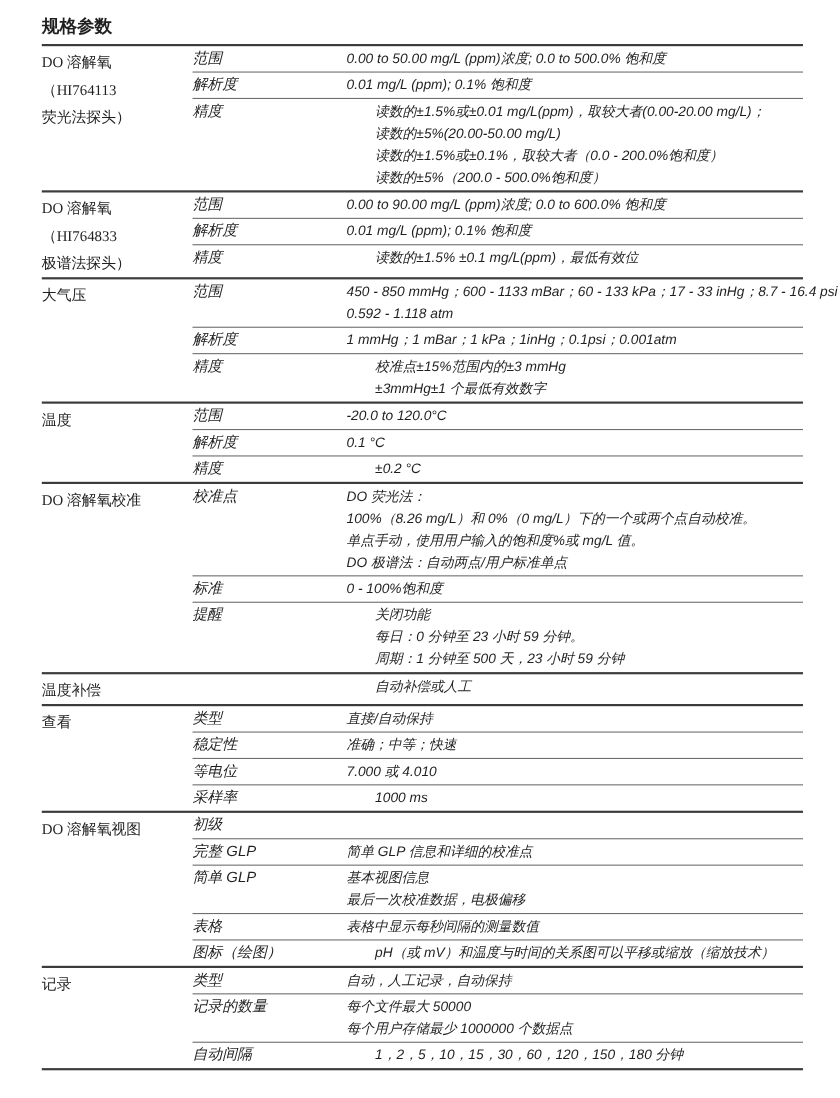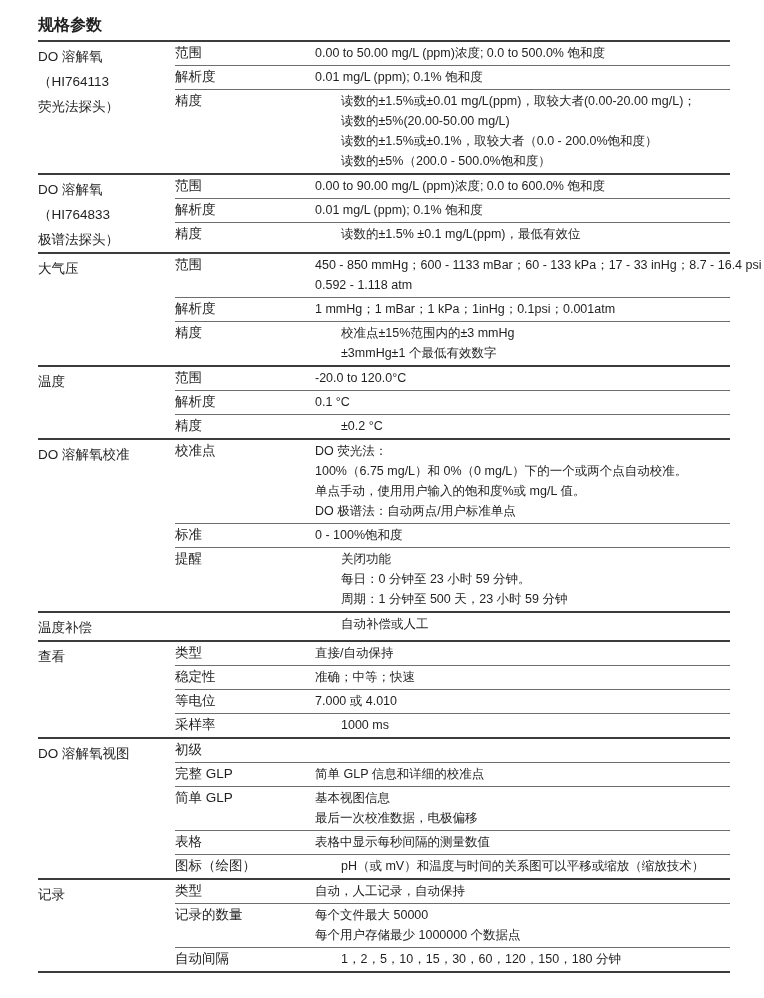--- a/index.html
+++ b/index.html
@@ -17,23 +17,23 @@
     font-family:"Liberation Sans","DejaVu Sans",sans-serif;
   }
   .page{padding:14px 34px 0 38px;width:764px;}
   .title{
     font-size:16px;font-weight:bold;line-height:22px;
     margin:0;padding:0 0 4px 0;
     border-bottom:2.5px solid var(--heavy);
   }
   .section{display:flex;border-bottom:2px solid var(--heavy);}
   .cat{width:137px;flex:none;padding-top:2px;}
-  .cat-line{font-size:13.5px;line-height:25px;white-space:nowrap;}
+  .cat-line{font-size:13.5px;line-height:25px;white-space:nowrap;font-family:Liberation Serif, serif;}
   .rows{flex:1;min-width:0;}
-  .row{display:flex;padding:1px 0 2px 0;border-bottom:1px solid var(--light);}
+  .row{display:flex;padding:1px 0 2px 0;border-bottom:1px solid var(--light);font-style:italic;}
   .row:last-child{border-bottom:none;gap:26px;}
   .param{width:140px;flex:none;font-size:13.5px;line-height:20px;white-space:nowrap;}
   .value{flex:1;min-width:0;}
   .value-line{font-size:12.5px;line-height:20px;white-space:nowrap;}
 </style>
 </head>
 <body>
 
 <div class="page">
   <h1 class="title">规格参数</h1>
@@ -149,21 +149,21 @@
       </div>
       <div class="section">
         <div class="cat">
           <div class="cat-line">DO 溶解氧校准</div>
         </div>
         <div class="rows">
           <div class="row">
             <div class="param">校准点</div>
             <div class="value">
               <div class="value-line">DO 荧光法：</div>
-              <div class="value-line">100%（6.75 mg/L）和 0%（0 mg/L）下的一个或两个点自动校准。</div>
+              <div class="value-line">100%（8.26 mg/L）和 0%（0 mg/L）下的一个或两个点自动校准。</div>
               <div class="value-line">单点手动，使用用户输入的饱和度%或 mg/L 值。</div>
               <div class="value-line">DO 极谱法：自动两点/用户标准单点</div>
             </div>
           </div>
           <div class="row">
             <div class="param">标准</div>
             <div class="value">
               <div class="value-line">0 - 100%饱和度</div>
             </div>
           </div>

